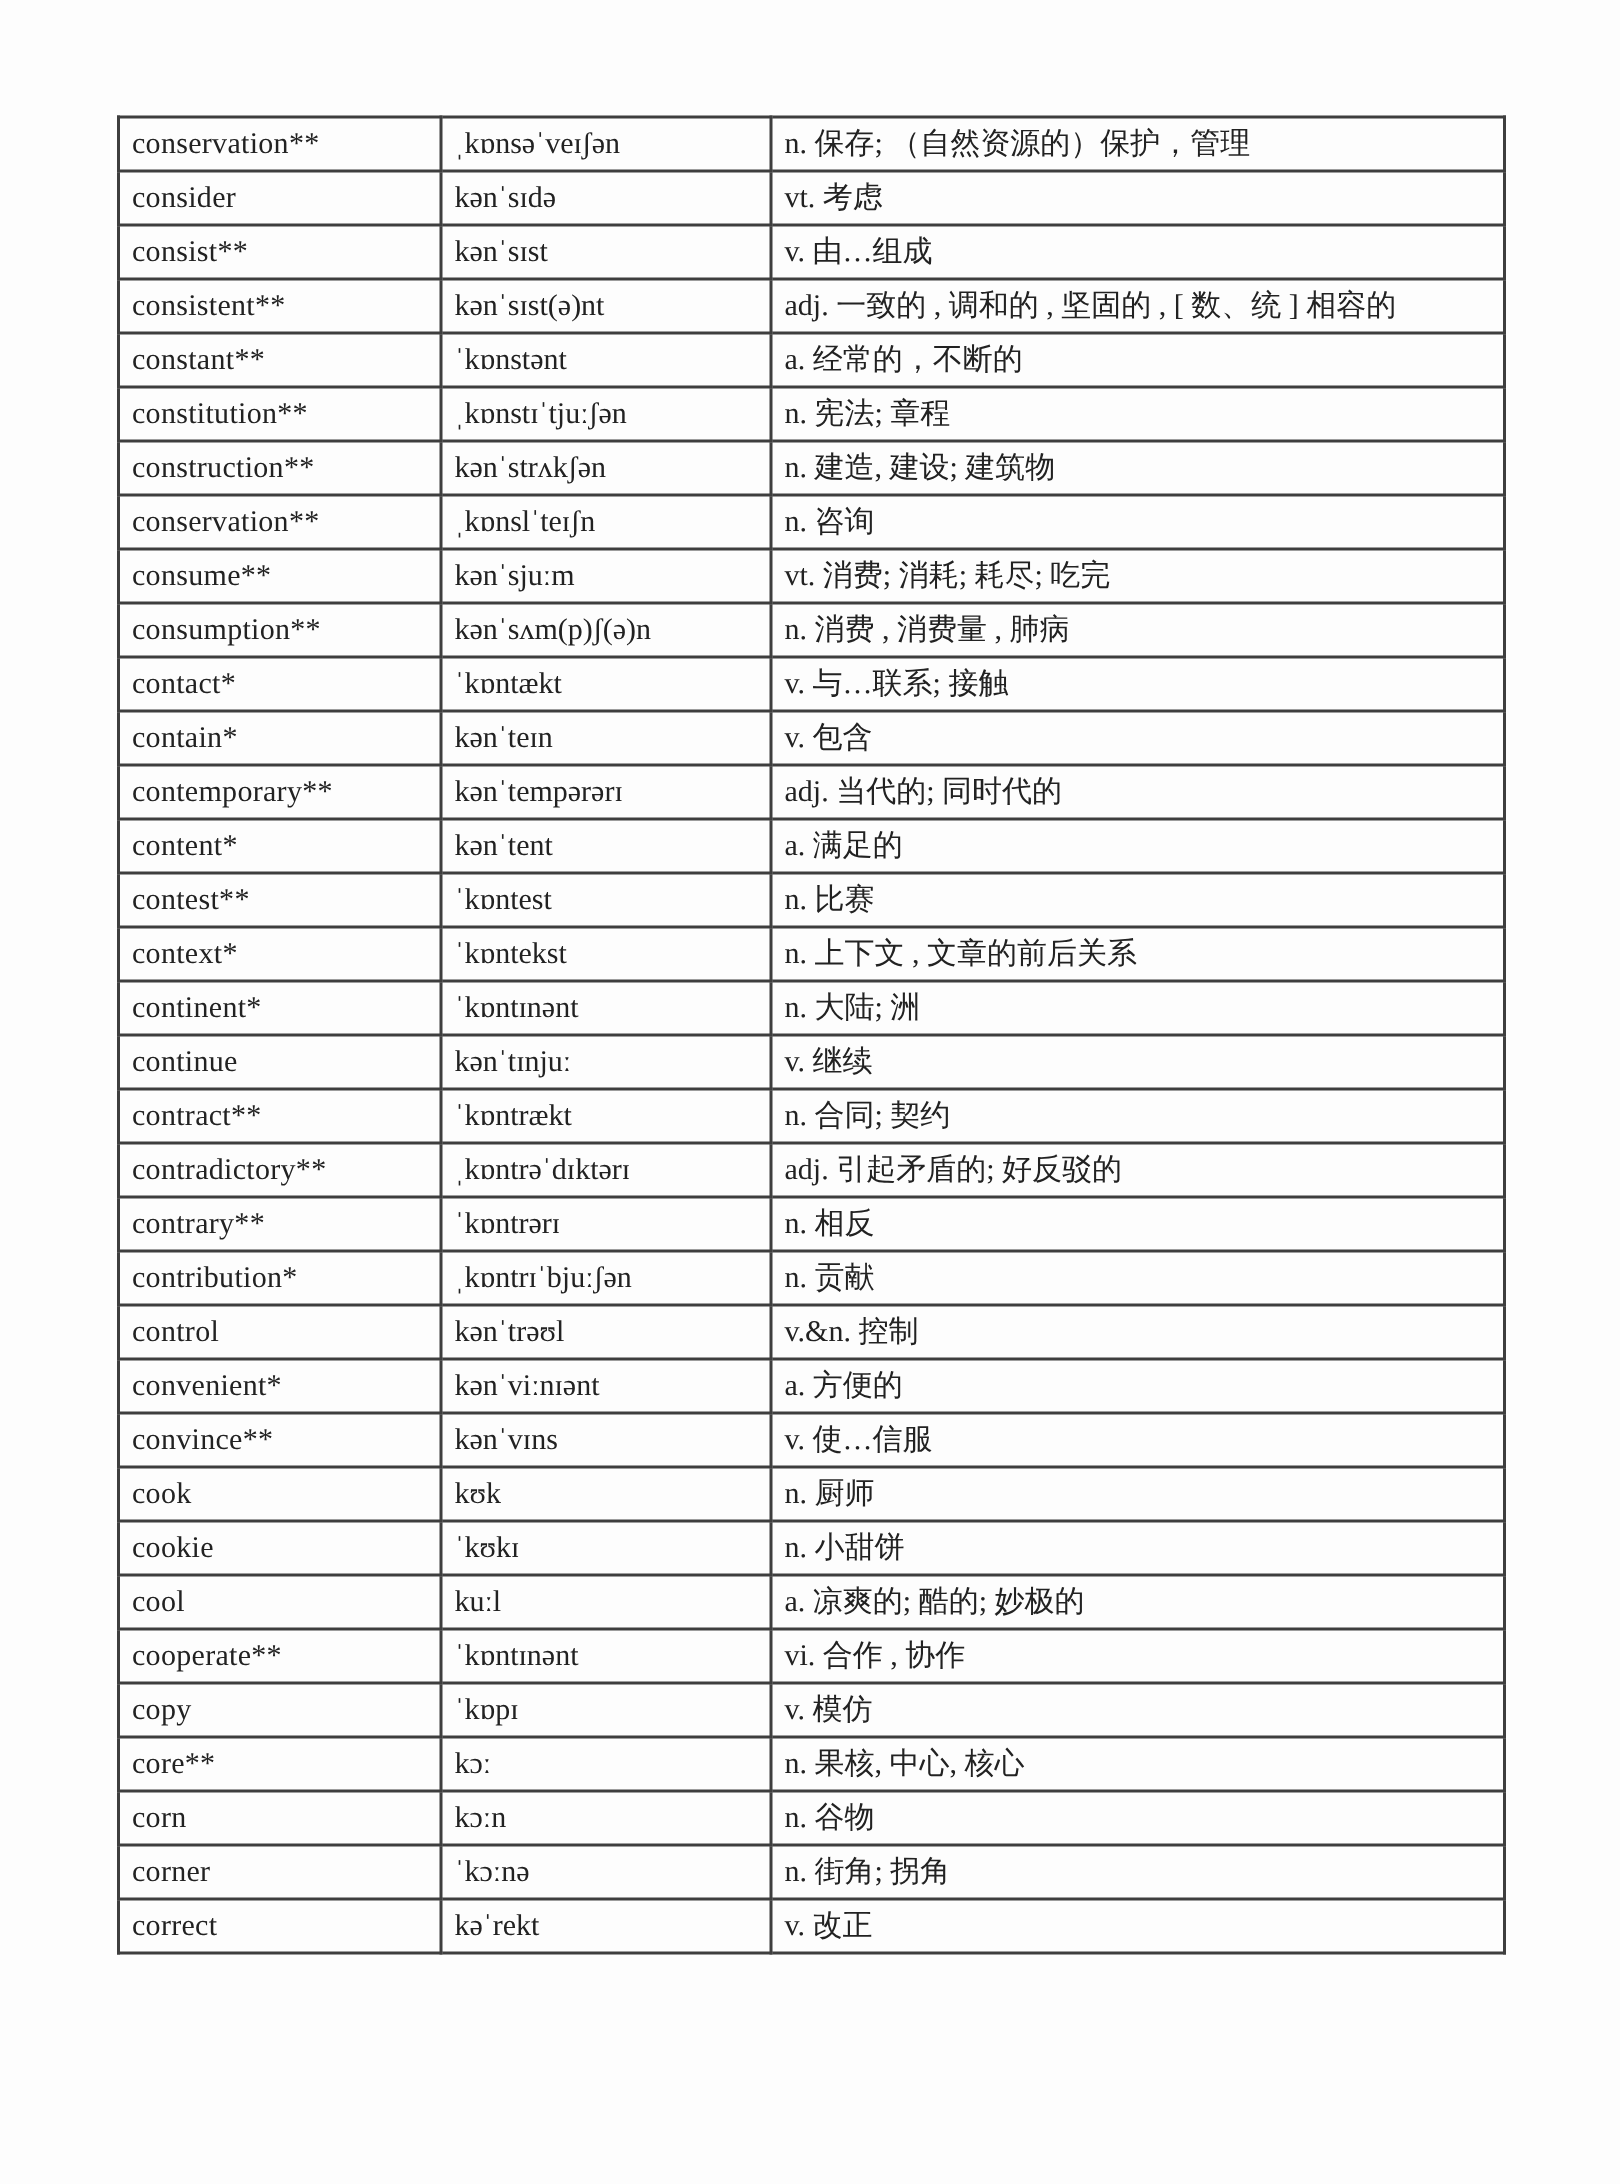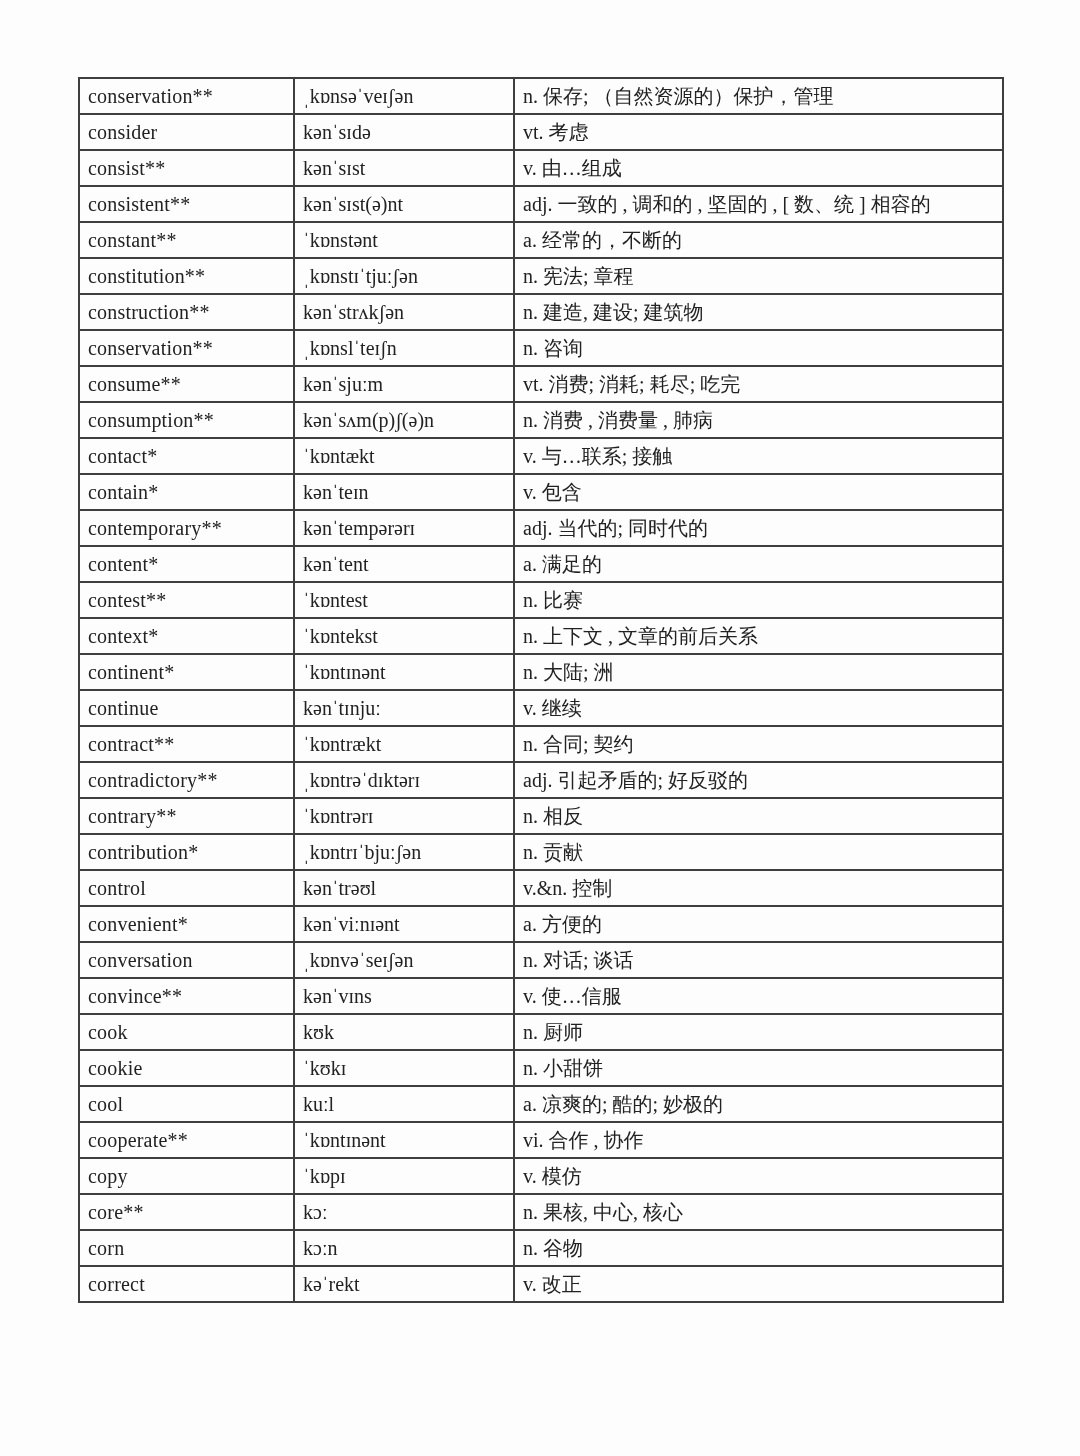--- a/index.html
+++ b/index.html
@@ -183,25 +183,20 @@
     <td class="col-meaning">v.&amp;n. 控制</td>
   </tr>
 
   <tr>
     <td class="col-word">convenient*</td>
     <td class="col-phonetic">kənˈviːnɪənt</td>
     <td class="col-meaning">a. 方便的</td>
   </tr>
 
 
-  <tr>
-    <td class="col-word">conversation</td>
-    <td class="col-phonetic">ˌkɒnvəˈseɪʃən</td>
-    <td class="col-meaning">n. 对话;  谈话</td>
-  </tr>
 
   <tr>
     <td class="col-word">convince**</td>
     <td class="col-phonetic">kənˈvɪns</td>
     <td class="col-meaning">v. 使…信服</td>
   </tr>
 
   <tr>
     <td class="col-word">cook</td>
     <td class="col-phonetic">kʊk</td>
@@ -237,20 +232,25 @@
     <td class="col-phonetic">kɔː</td>
     <td class="col-meaning">n. 果核, 中心, 核心</td>
   </tr>
 
   <tr>
     <td class="col-word">corn</td>
     <td class="col-phonetic">kɔːn</td>
     <td class="col-meaning">n. 谷物</td>
   </tr>
 
+  <tr>
+    <td class="col-word">corner</td>
+    <td class="col-phonetic">ˈkɔːnə</td>
+    <td class="col-meaning">n. 街角;  拐角</td>
+  </tr>
 
 
   <tr>
     <td class="col-word">correct</td>
     <td class="col-phonetic">kəˈrekt</td>
     <td class="col-meaning">v. 改正</td>
   </tr>
 </tbody>
   </table>
 </div>

